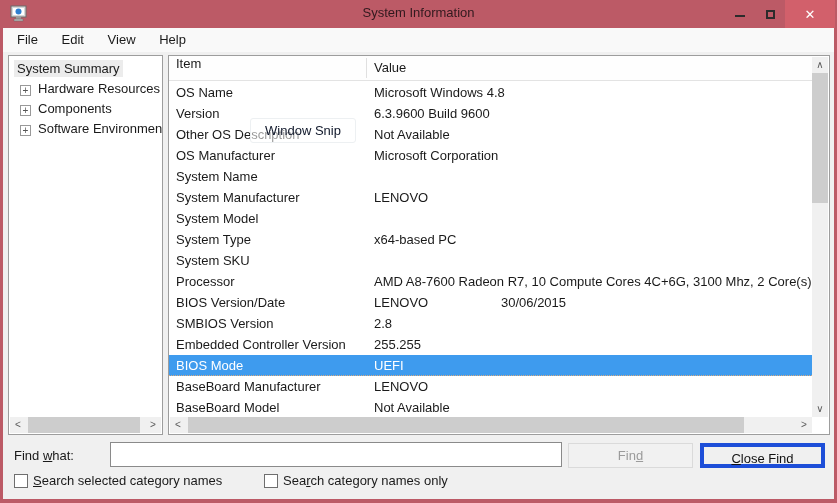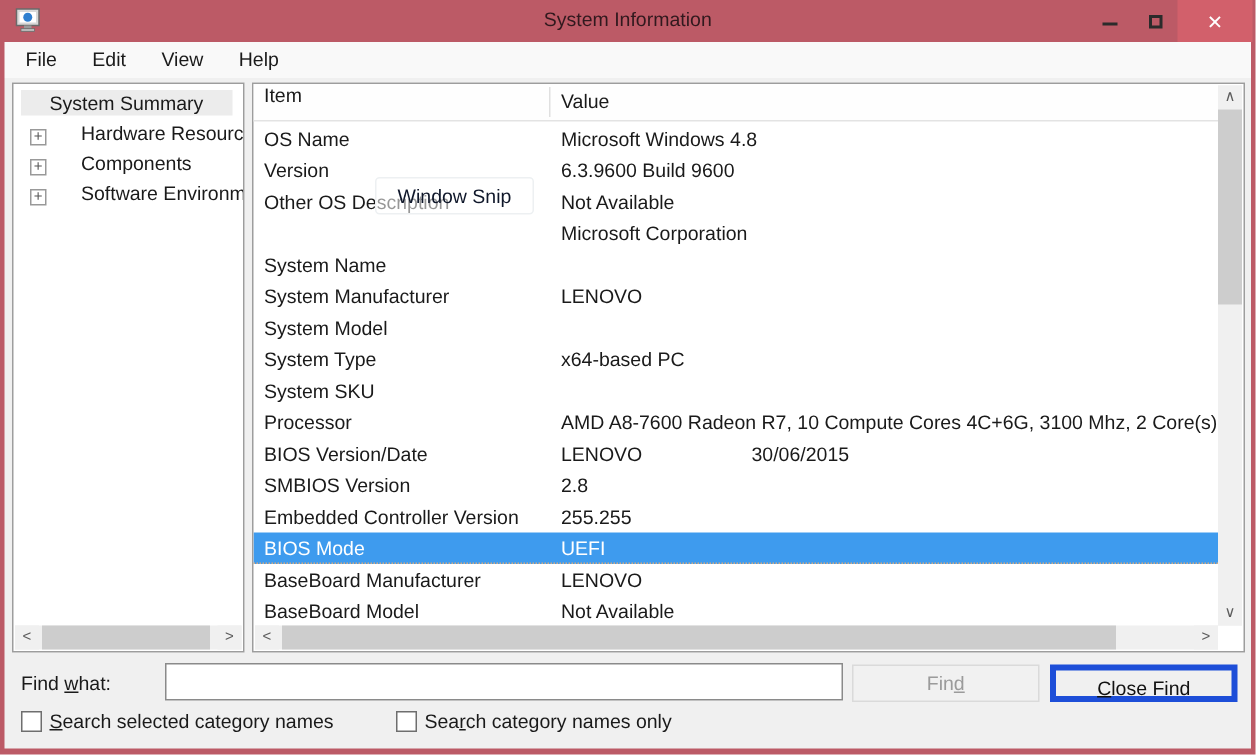--- a/index.html
+++ b/index.html
@@ -21,21 +21,21 @@
   
   .menubar { position:absolute; top:28px; left:3px; right:3px; height:24px; background:#f9f9f9; }
   .menu-item { display:inline-block; padding:4px 10px 0 10px; }
   .menu-item:first-child { margin-left:4px; }
   
   .content { position:absolute; top:52px; left:3px; right:3px; bottom:4px; background:#f0f0f0; }
   .pane { background:#fff; border:1px solid #9d9d9d; position:absolute; overflow:hidden; }
   
   .tree-pane { left:5px; top:3px; width:155px; height:380px; }
   .tree-item { height:20px; line-height:20px; white-space:nowrap; padding-left:5px; }
-  .tree-item .lbl { padding:1px 19px; }
+  .tree-item .lbl { padding:1px 3px; }
   .tree-item.selected .lbl { background:#ececec; }
   .tree-item.child { padding-left:11px; }
   .expander { display:inline-block; width:11px; height:11px; border:1px solid #999; background:#fff;
               font-size:10px; line-height:9px; text-align:center; color:#555; margin-right:4px; vertical-align:-1px; }
   .tree-hscroll { position:absolute; left:1px; right:1px; bottom:1px; height:16px; background:#f0f0f0; }
   
   .sb-arrow { position:absolute; width:16px; height:16px; color:#5c5c5c; font-size:10px;
               text-align:center; line-height:16px; background:#f0f0f0; }
   .sb-thumb { position:absolute; background:#cdcdcd; }
   
@@ -147,20 +147,21 @@
     <span class="cell-value2"></span>
   </div>
 
   <div class="lv-row">
     <span class="cell-item">Other OS Description</span>
     <span class="cell-value">Not Available</span>
     <span class="cell-value2"></span>
   </div>
 
   <div class="lv-row">
+    <span class="cell-item">OS Manufacturer</span>
     <span class="cell-value">Microsoft Corporation</span>
     <span class="cell-value2"></span>
   </div>
 
   <div class="lv-row">
     <span class="cell-item">System Name</span>
     <span class="cell-value"></span>
     <span class="cell-value2"></span>
   </div>
 

